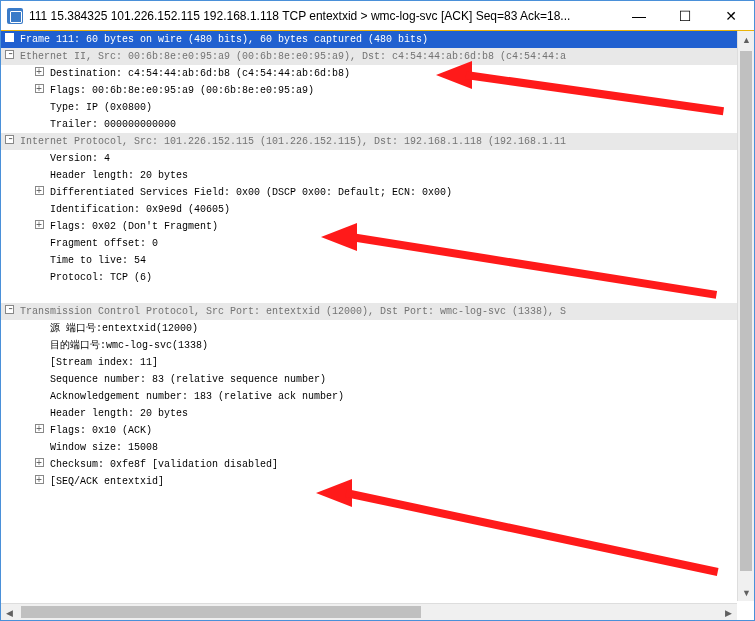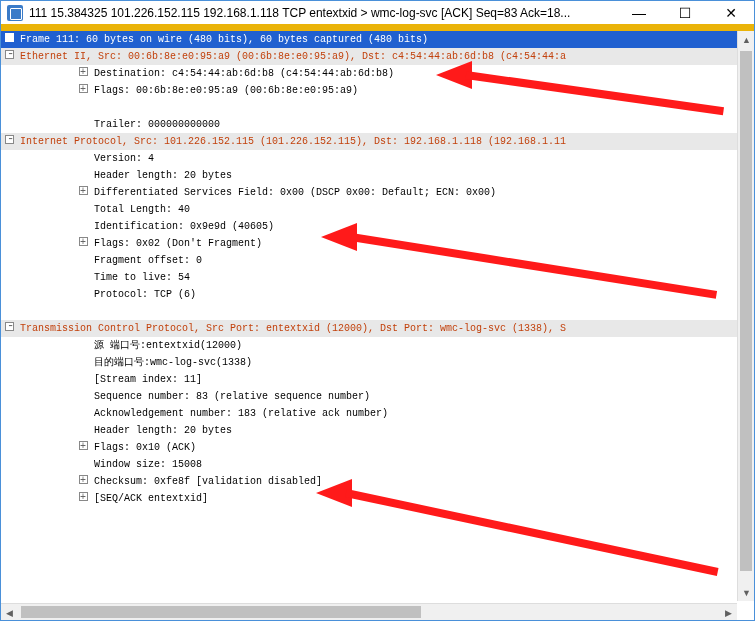--- a/index.html
+++ b/index.html
@@ -12,21 +12,21 @@
     overflow: hidden;
     border: 1px solid #4a90d9;
     position: relative;
   }
   .titlebar {
     height: 30px;
     background: #fff;
     display: flex;
     align-items: center;
     padding: 0 0 0 6px;
-    border-bottom: 7px solid #eab308;
+    border-bottom: 1px solid #eab308;
   }
   .title-icon {
     width: 16px; height: 16px;
     background: #3a7bc8;
     margin-right: 6px;
     border-radius: 2px;
     position: relative;
   }
   .title-icon::after {
     content: "";
@@ -55,22 +55,22 @@
   .content {
     height: 570px;
     overflow: hidden;
     font-family: Liberation Mono, monospace;
     font-size: 10px;
     line-height: 17px;
     white-space: nowrap;
   }
   .line { padding-left: 4px; }
   .line.header-blue { background: #2060d0; color: #fff; }
-  .line.header-gray { background: #e8e8e8; color: #c2410c; }
-  .line.indent1 { padding-left: 34px; margin-left: 44px; }
+  .line.header-gray { background: #e8e8e8; color: #737373; }
+  .line.indent1 { padding-left: 34px; }
   .box {
     display: inline-block;
     width: 9px; height: 9px;
     border: 1px solid #888;
     margin-right: 6px;
     vertical-align: 0;
     position: relative;
     background:#fff;
   }
   .box.plus::before {
@@ -150,28 +150,27 @@
     <div class="win-btn close">✕</div>
   </div>
 </div>
 
 <div class="content">
   <div class="line header-blue"><span class="box plus"></span><span>Frame 111: 60 bytes on wire (480 bits), 60 bytes captured (480 bits)</span></div>
 
   <div class="line header-gray"><span class="box minus"></span><span>Ethernet II, Src: 00:6b:8e:e0:95:a9 (00:6b:8e:e0:95:a9), Dst: c4:54:44:ab:6d:b8 (c4:54:44:a</span></div>
   <div class="line indent1"><span class="box plus"></span><span>Destination: c4:54:44:ab:6d:b8 (c4:54:44:ab:6d:b8)</span></div>
   <div class="line indent1"><span class="box plus"></span><span>Flags: 00:6b:8e:e0:95:a9 (00:6b:8e:e0:95:a9)</span></div>
-  <div class="line indent1"><span class="box blank"></span></div>
+  <div class="line indent1"><span class="box blank"></span><span>Type: IP (0x0800)</span></div>
   <div class="line indent1"><span class="box blank"></span><span>Trailer: 000000000000</span></div>
 
   <div class="line header-gray"><span class="box minus"></span><span>Internet Protocol, Src: 101.226.152.115 (101.226.152.115), Dst: 192.168.1.118 (192.168.1.11</span></div>
   <div class="line indent1"><span class="box blank"></span><span>Version: 4</span></div>
   <div class="line indent1"><span class="box blank"></span><span>Header length: 20 bytes</span></div>
   <div class="line indent1"><span class="box plus"></span><span>Differentiated Services Field: 0x00 (DSCP 0x00: Default; ECN: 0x00)</span></div>
-  <div class="line indent1"><span class="box blank"></span><span>Total Length: 40</span></div>
   <div class="line indent1"><span class="box blank"></span><span>Identification: 0x9e9d (40605)</span></div>
   <div class="line indent1"><span class="box plus"></span><span>Flags: 0x02 (Don't Fragment)</span></div>
   <div class="line indent1"><span class="box blank"></span><span>Fragment offset: 0</span></div>
   <div class="line indent1"><span class="box blank"></span><span>Time to live: 54</span></div>
   <div class="line indent1"><span class="box blank"></span><span>Protocol: TCP (6)</span></div>
   <div class="line indent1"><span class="box blank"></span></div>
 
   <div class="line header-gray"><span class="box minus"></span><span>Transmission Control Protocol, Src Port: entextxid (12000), Dst Port: wmc-log-svc (1338), S</span></div>
   <div class="line indent1"><span class="box blank"></span><span>源  端口号:entextxid(12000)</span></div>
   <div class="line indent1"><span class="box blank"></span><span>目的端口号:wmc-log-svc(1338)</span></div>

